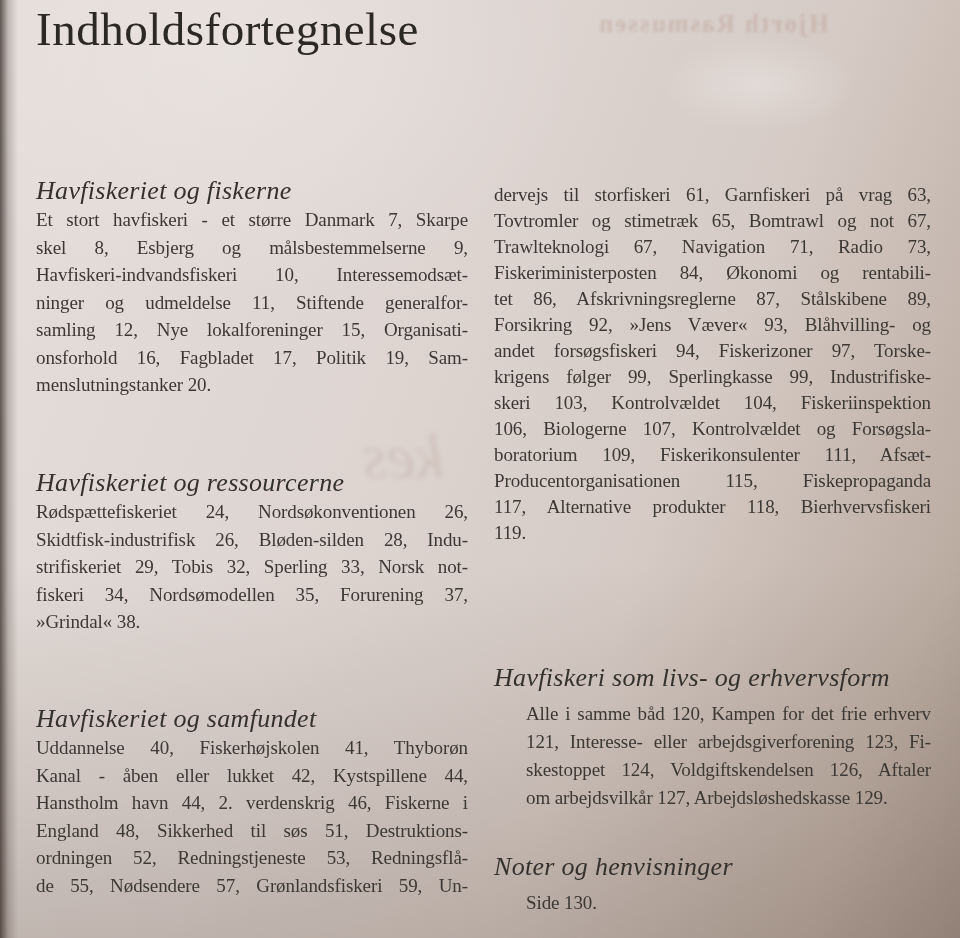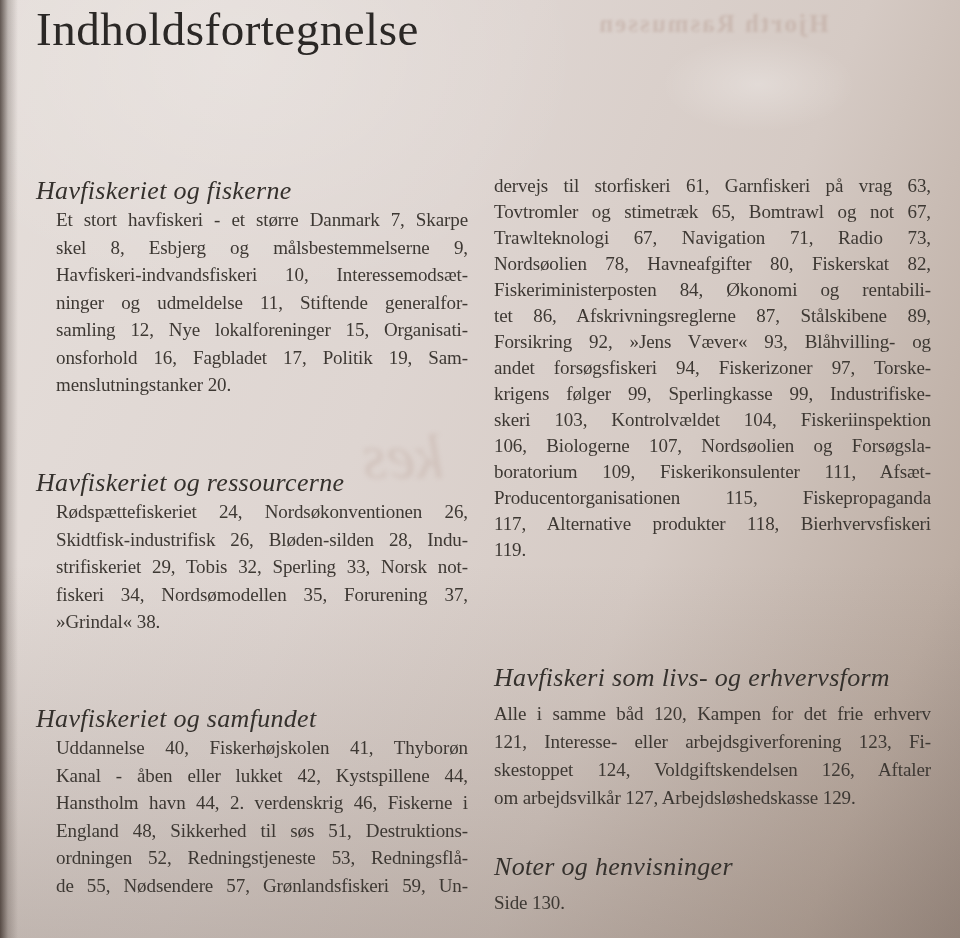--- a/index.html
+++ b/index.html
@@ -34,23 +34,23 @@
   }
   .sec{position:absolute;}
   .h{
     margin:0;font-style:italic;font-weight:400;
     font-size:26px;line-height:30px;color:#35312d;letter-spacing:.3px;
   }
   .h.mb7{margin-bottom:7px;}
   .lines{color:#3d3833;font-size:19px;letter-spacing:-0.1px;}
   .lines div{text-align:justify;text-align-last:justify;}
   .lines.end-left div:last-child{text-align-last:left;}
-  .lh27 div{line-height:27.5px;margin-left:20px;}
+  .lh27 div{line-height:27.5px;}
   .lh26 div{line-height:26px;}
-  .lh28 div{line-height:28px;}
+  .lh28 div{line-height:28px;margin-left:32px;}
 </style>
 </head>
 <body>
 
 <div class="page">
 
   <div class="gutter"></div>
 
   <div class="ghost ghost-header">Hjorth Rasmussen</div>
   <div class="ghost ghost-mid">kes</div>
@@ -86,33 +86,32 @@
     <div class="lines lh27">
         <div>Uddannelse 40, Fiskerhøjskolen 41, Thyborøn</div>
         <div>Kanal - åben eller lukket 42, Kystspillene 44,</div>
         <div>Hanstholm havn 44, 2. verdenskrig 46, Fiskerne i</div>
         <div>England 48, Sikkerhed til søs 51, Destruktions-</div>
         <div>ordningen 52, Redningstjeneste 53, Redningsflå-</div>
         <div>de 55, Nødsendere 57, Grønlandsfiskeri 59, Un-</div>
       </div>
   </section>
 
-  <section class="sec" style="left:494px;top:173px;width:437px">
+  <section class="sec" style="left:494px;top:182px;width:437px">
     <div class="lines lh26 end-left">
         <div>dervejs til storfiskeri 61, Garnfiskeri på vrag 63,</div>
         <div>Tovtromler og stimetræk 65, Bomtrawl og not 67,</div>
         <div>Trawlteknologi 67, Navigation 71, Radio 73,</div>
-        <div>Nordsøolien 78, Havneafgifter 80, Fiskerskat 82,</div>
         <div>Fiskeriministerposten 84, Økonomi og rentabili-</div>
         <div>tet 86, Afskrivningsreglerne 87, Stålskibene 89,</div>
         <div>Forsikring 92, »Jens Væver« 93, Blåhvilling- og</div>
         <div>andet forsøgsfiskeri 94, Fiskerizoner 97, Torske-</div>
         <div>krigens følger 99, Sperlingkasse 99, Industrifiske-</div>
         <div>skeri 103, Kontrolvældet 104, Fiskeriinspektion</div>
-        <div>106, Biologerne 107, Nordsøolien og Forsøgsla-</div>
+        <div>106, Biologerne 107, Kontrolvældet og Forsøgsla-</div>
         <div>boratorium 109, Fiskerikonsulenter 111, Afsæt-</div>
         <div>Producentorganisationen 115, Fiskepropaganda</div>
         <div>117, Alternative produkter 118, Bierhvervsfiskeri</div>
         <div>119.</div>
       </div>
   </section>
 
   <section class="sec" style="left:494px;top:663px;width:437px">
     <h2 class="h mb7">Havfiskeri som livs- og erhvervsform</h2>
     <div class="lines lh28 end-left">

